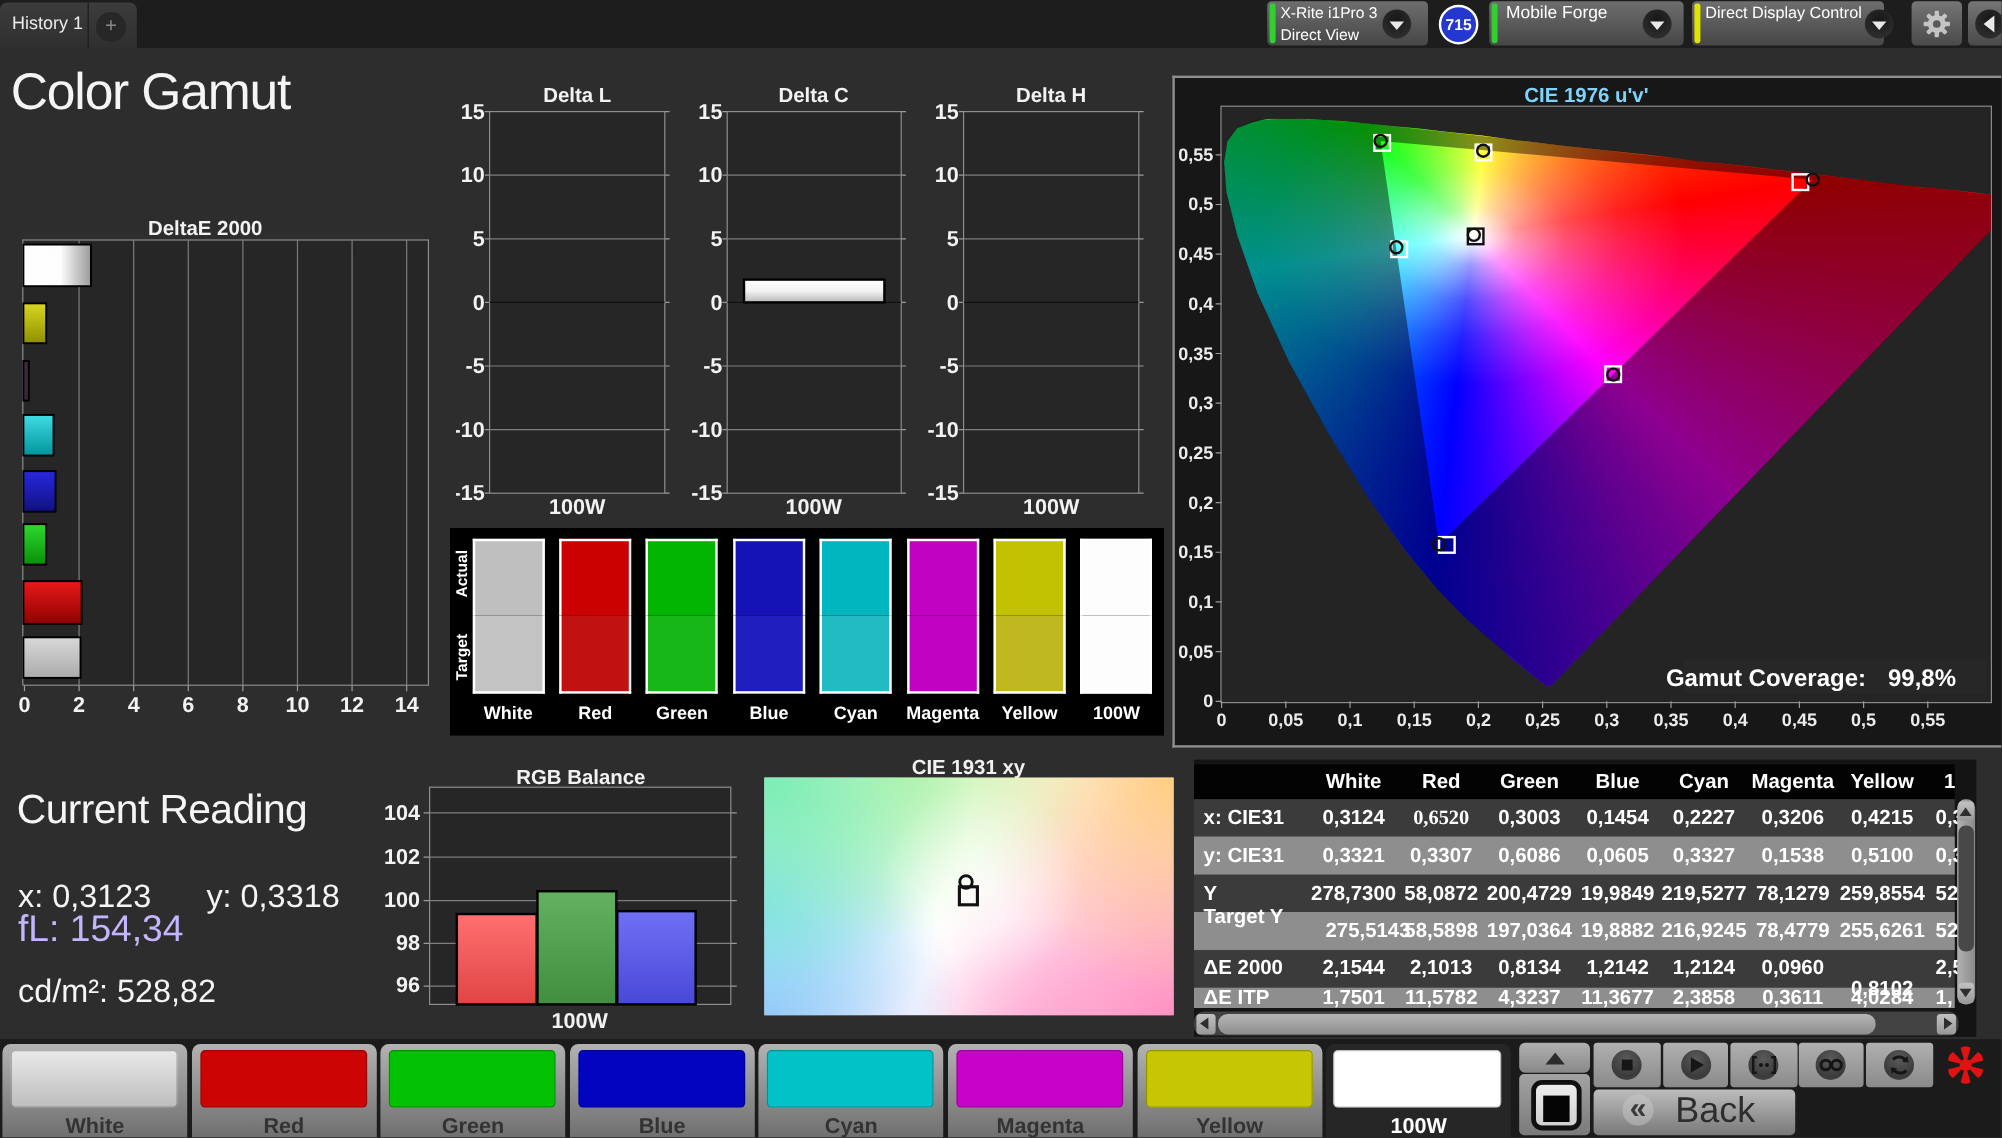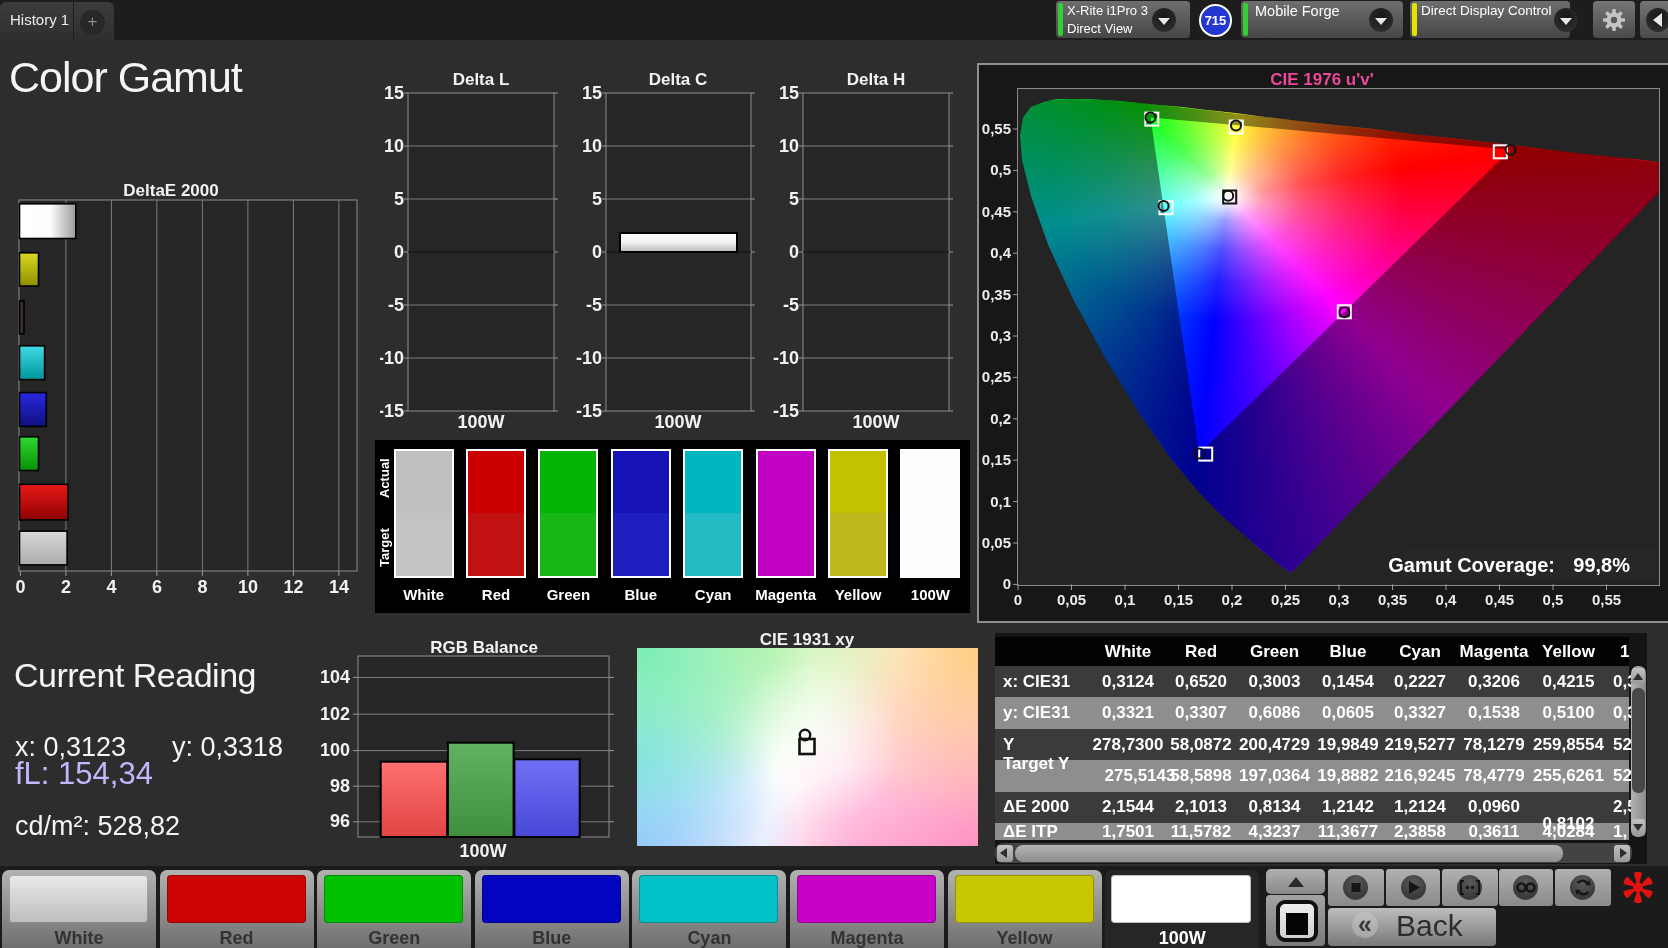--- a/index.html
+++ b/index.html
@@ -234,21 +234,21 @@
     </div>
 </div>
 <style>
 .sw{position:absolute;top:9px;width:60px;height:156px;}
 .sw .swa{position:absolute;left:0;top:0;width:56px;height:62px;border:2px solid #fff;border-bottom:none;}
 .sw .swt{position:absolute;left:0;top:64px;width:56px;height:63px;border:2px solid #fff;border-top:none;}
 .sw span{position:absolute;left:-8px;top:137px;width:76px;text-align:center;color:#fff;font-weight:bold;font-size:15px;}
 </style>
 <div class="abs" style="left:977px;top:63px;width:691px;height:560px;background:#171717;border-top:2px solid #8f8f8f;border-left:2px solid #8f8f8f;border-bottom:2px solid #8f8f8f;box-sizing:border-box;"></div>
 <div class="abs" style="left:1322px;top:70px;width:0;">
-    <div style="position:absolute;left:-100px;width:200px;text-align:center;color:#ec4899;font-weight:bold;font-size:17px;">CIE 1976 u'v'</div>
+    <div style="position:absolute;left:-100px;width:200px;text-align:center;color:#7dd3fc;font-weight:bold;font-size:17px;">CIE 1976 u'v'</div>
   </div>
 <div class="abs" style="left:1018px;top:89px;width:641px;height:496px;background:#242424;outline:1px solid #8a8a8a;"></div>
 <div class="abs" style="left:1018px;top:89px;width:641px;height:496px;clip-path:polygon(275px 482px,274px 482px,274px 483px,272px 483px,270px 482px,263px 477px,258px 473px,251px 467px,242px 460px,231px 450px,218px 439px,201px 424px,181px 403px,154px 371px,123px 327px,89px 272px,56px 212px,30px 155px,13px 107px,4px 71px,2px 46px,5px 29px,13px 18px,25px 13px,39px 10px,54px 10px,69px 10px,85px 11px,102px 12px,121px 14px,141px 16px,164px 18px,189px 21px,217px 24px,247px 28px,281px 32px,317px 36px,355px 40px,394px 45px,432px 49px,502px 57px,557px 64px,595px 68px,624px 71px,654px 75px,667px 76px);background:conic-gradient(from 0deg at 210px 107px,#dfff00 0deg,#ffff00 6.35deg,#ff0000 80.75deg,#ff00ff 135.1deg,#0000ff 186.4deg,#00ffff 260.9deg,#00ff00 315.2deg,#dfff00 360deg);">
 <div style="position:absolute;left:0;top:0;width:641px;height:496px;background:radial-gradient(ellipse 185px 130px at 210px 107px,rgba(255,255,255,1) 0%,rgba(255,255,255,0.93) 5%,rgba(255,255,255,0.6) 19%,rgba(255,255,255,0.3) 42%,rgba(255,255,255,0.13) 66%,rgba(255,255,255,0) 96%);"></div>
 </div>
 <svg class="abs" style="left:1018px;top:89px;" width="641" height="496">
 <path fill-rule="evenodd" fill="rgba(0,0,0,0.44)" d="M274.8 482.1 L274.4 482.3 L273.6 482.6 L272.4 482.6 L269.9 481.8 L263.3 477.1 L257.9 472.7 L251.1 466.8 L242.5 459.6 L231.2 450.3 L217.6 438.9 L200.9 423.7 L180.8 403.1 L154.2 370.8 L122.7 326.6 L88.6 271.6 L55.8 212.1 L30.1 154.9 L12.7 106.8 L3.7 71.0 L1.5 46.1 L5.0 28.9 L13.1 18.1 L24.7 12.5 L38.5 10.5 L53.6 10.0 L68.8 10.2 L84.8 10.9 L101.9 12.2 L120.6 13.8 L141.1 15.9 L163.8 18.4 L188.9 21.2 L216.8 24.4 L247.4 27.9 L280.7 31.8 L316.7 35.9 L354.7 40.3 L393.8 44.8 L431.7 49.2 L502.0 57.3 L556.7 63.7 L595.5 68.1 L623.8 71.4 L653.6 74.9 L667.0 76.4 Z M492.6 60.7 L132.5 28.4 L181.2 364.6 Z"></path>
 <g fill="none" stroke="#fff" stroke-width="2">
 <rect x="475.8" y="56.3" width="13" height="13"></rect>
       <rect x="127.3" y="23.6" width="13" height="13"></rect>
@@ -376,21 +376,21 @@
       <span class="tc" style="left:133px;top:18.5px;transform:translate(-50%,-50%);">White</span>
       <span class="tc" style="left:206px;top:18.5px;transform:translate(-50%,-50%);">Red</span>
       <span class="tc" style="left:279.5px;top:18.5px;transform:translate(-50%,-50%);">Green</span>
       <span class="tc" style="left:353px;top:18.5px;transform:translate(-50%,-50%);">Blue</span>
       <span class="tc" style="left:425px;top:18.5px;transform:translate(-50%,-50%);">Cyan</span>
       <span class="tc" style="left:499px;top:18.5px;transform:translate(-50%,-50%);">Magenta</span>
       <span class="tc" style="left:573.5px;top:18.5px;transform:translate(-50%,-50%);">Yellow</span>
       <span class="tc" style="left:625px;top:18.5px;transform:translateY(-50%);">1</span>
       <span class="tc" style="left:8px;top:48.7px;transform:translateY(-50%);">x: CIE31</span>
       <span class="tc" style="left:133px;top:48.7px;transform:translate(-50%,-50%);">0,3124</span>
-      <span class="tc" style="left:206px;top:48.7px;transform:translate(-50%,-50%);">0,6520</span>
+      <span class="tc" style="left:206px;top:48.7px;transform:translate(-50%,-50%);font-family:Liberation Serif, serif;">0,6520</span>
       <span class="tc" style="left:279.5px;top:48.7px;transform:translate(-50%,-50%);">0,3003</span>
       <span class="tc" style="left:353px;top:48.7px;transform:translate(-50%,-50%);">0,1454</span>
       <span class="tc" style="left:425px;top:48.7px;transform:translate(-50%,-50%);">0,2227</span>
       <span class="tc" style="left:499px;top:48.7px;transform:translate(-50%,-50%);">0,3206</span>
       <span class="tc" style="left:573.5px;top:48.7px;transform:translate(-50%,-50%);">0,4215</span>
       <span class="tc" style="left:618px;top:48.7px;transform:translateY(-50%);">0,3</span>
       <span class="tc" style="left:8px;top:80.1px;transform:translateY(-50%);">y: CIE31</span>
       <span class="tc" style="left:133px;top:80.1px;transform:translate(-50%,-50%);">0,3321</span>
       <span class="tc" style="left:206px;top:80.1px;transform:translate(-50%,-50%);">0,3307</span>
       <span class="tc" style="left:279.5px;top:80.1px;transform:translate(-50%,-50%);">0,6086</span>

